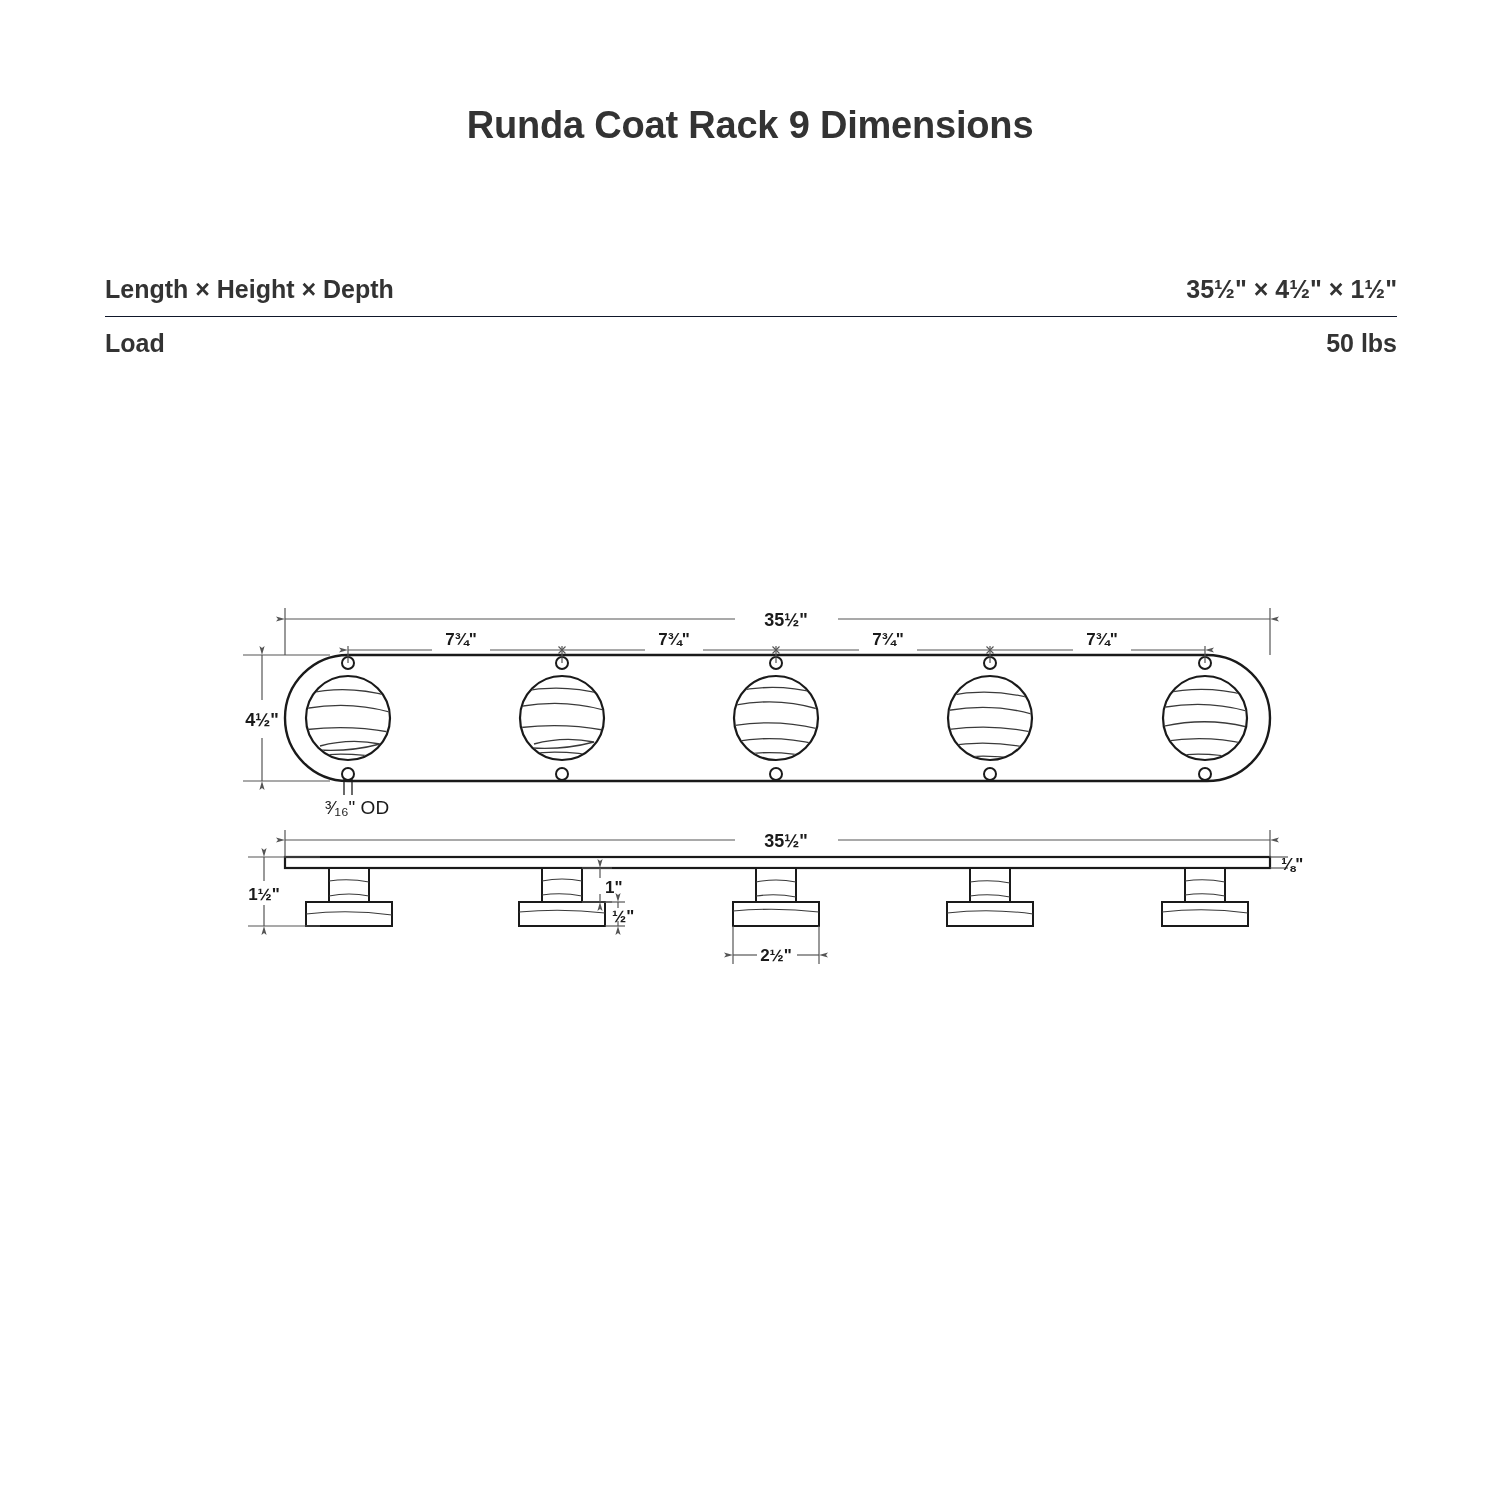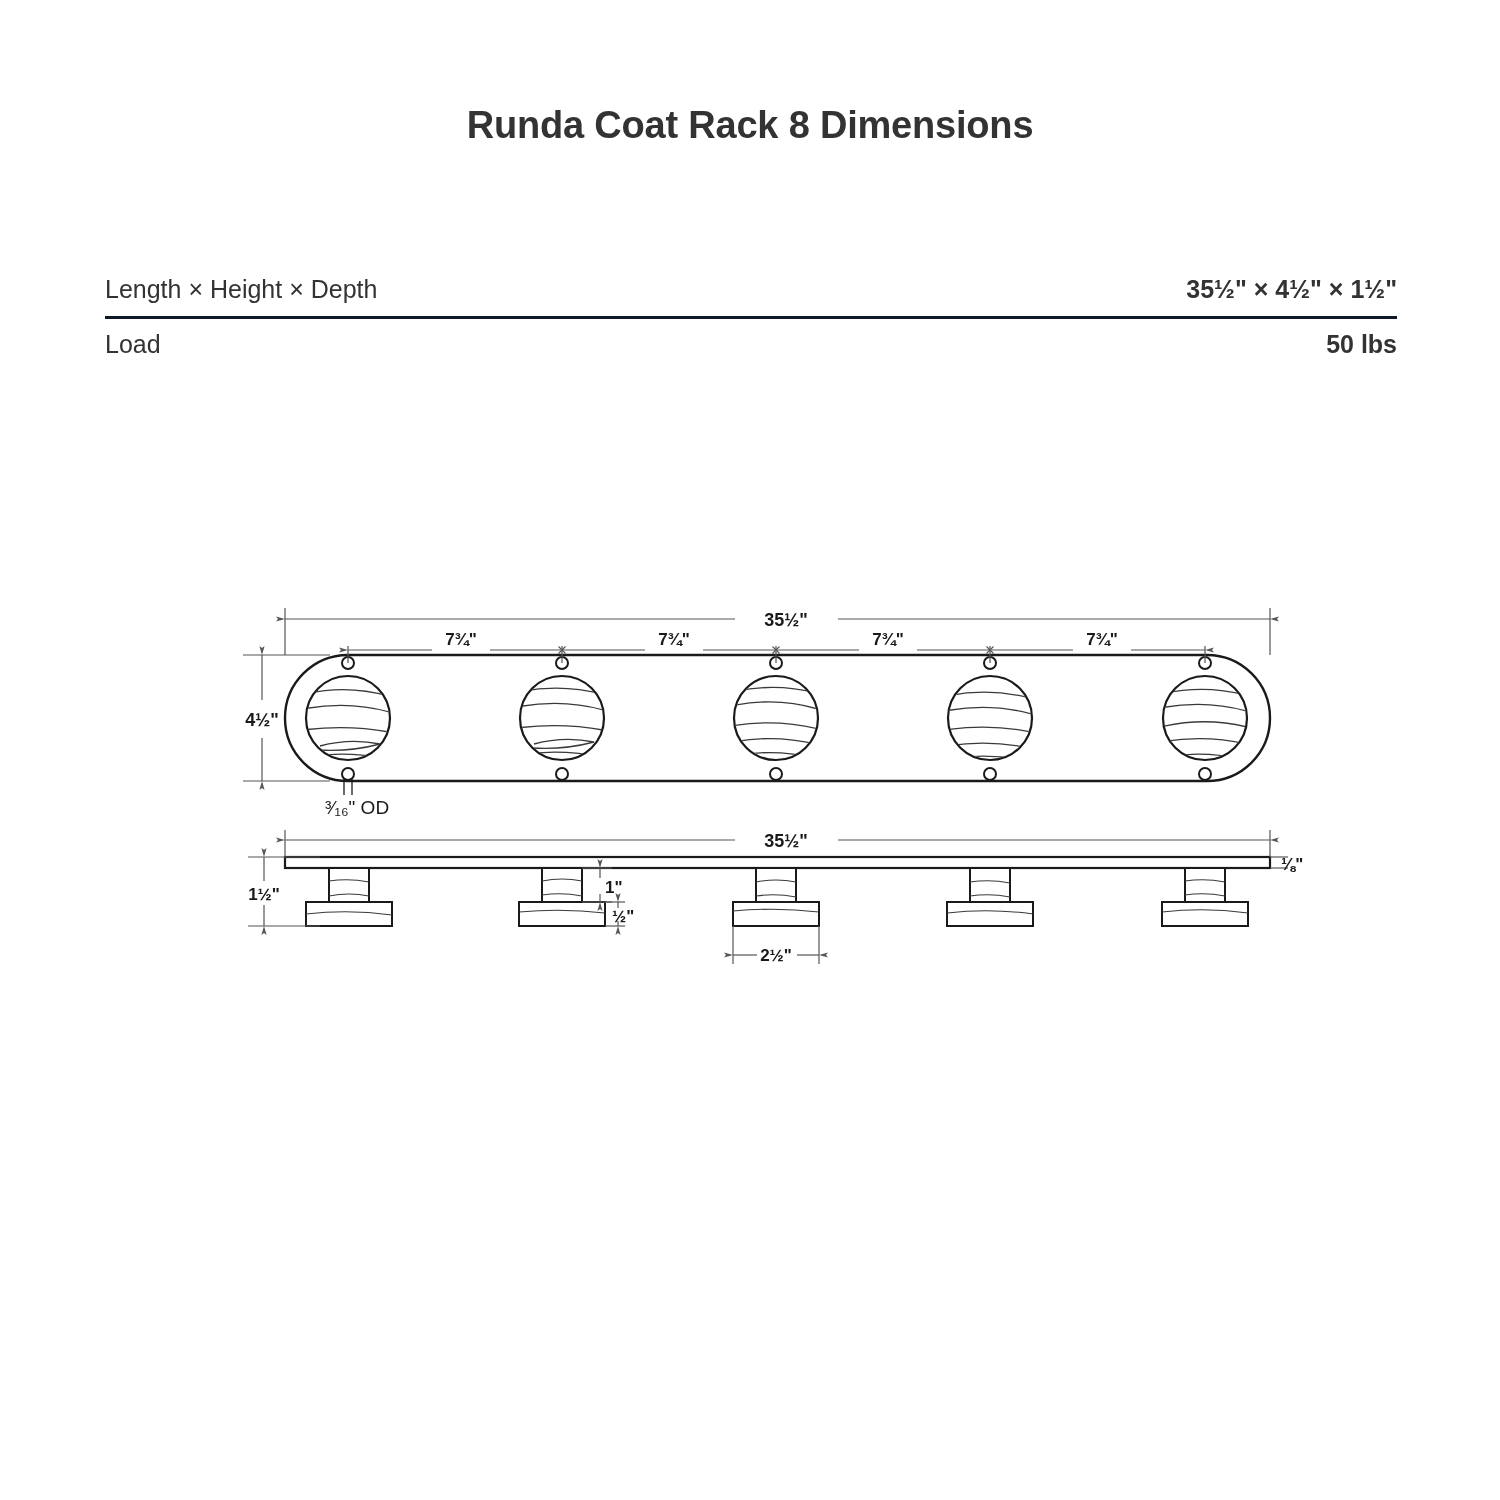--- a/index.html
+++ b/index.html
@@ -37,42 +37,42 @@
   }
   .spec-row {
     position: relative;
     display: flex;
     justify-content: space-between;
     align-items: center;
     height: 54px;
     font-size: 25px;
     color: #333333;
   }
-  .spec-row + .spec-row { border-top: 3px solid #0f172a; }
-  .spec-label { text-align: right; }
+  .spec-row + .spec-row { border-top: 1px solid #0f172a; }
+  .spec-label { text-align: right; font-weight: bold; }
   .spec-value { text-align: right; font-weight: bold; }
 
   
   #drawing {
     position: absolute;
     left: 0; top: 0;
     width: 1500px;
     height: 1500px;
   }
   #drawing text {
     font-family: "Liberation Sans", sans-serif;
     fill: #1a1a1a;
   }
 </style>
 </head>
 <body>
 
 <div id="page">
 
-  <div id="page-title">Runda Coat Rack 8 Dimensions</div>
+  <div id="page-title">Runda Coat Rack 9 Dimensions</div>
 
   <div id="spec-table">
     <div class="spec-row">
       <span class="spec-label">Length × Height × Depth</span>
       <span class="spec-value">35½" × 4½" × 1½"</span>
     </div>
     <div class="spec-row">
       <span class="spec-label">Load</span>
       <span class="spec-value">50 lbs</span>
     </div>

